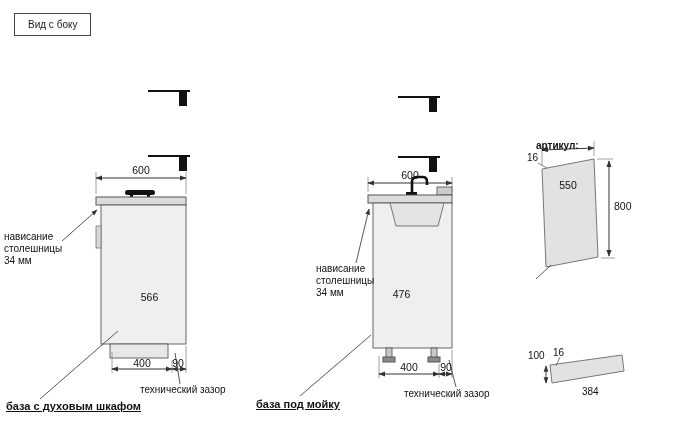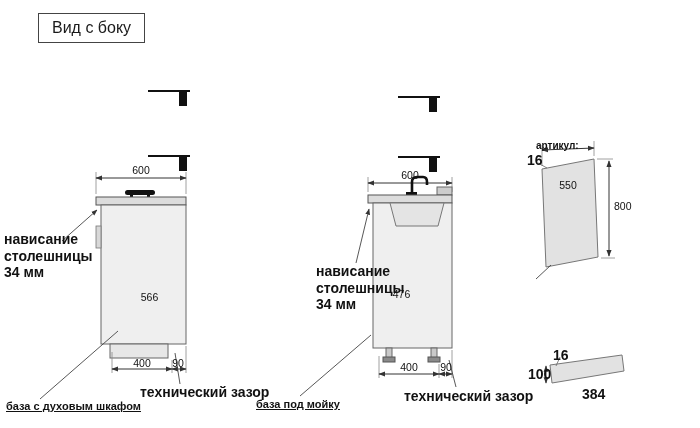--- a/index.html
+++ b/index.html
@@ -2,29 +2,29 @@
 <html style="--accent-red: #cc2b00; --line: #555555; --fill-light: #efefef;"><head>
 <meta charset="utf-8">
 <style>
   * { margin:0; padding:0; box-sizing:border-box; }
   html,body { background:#ffffff; }
   body { font-family:"Liberation Sans", sans-serif; color:#1a1a1a; }
   .canvas { position:relative; width:700px; height:428px; background:#fff; overflow:hidden; }
   .linework { position:absolute; left:0; top:0; }
   .lbl { position:absolute; color:#111; }
   .dim { font-size:10.5px; }
-  .sm  { font-size:14px; line-height:1.18;font-weight:bold; }
+  .sm  { font-size:10px; line-height:1.18; }
   .cap { font-size:11px; font-weight:bold;text-decoration:underline; }
   .ctr { text-align:center; }
   .nowrap { white-space:nowrap; }
   .art { font-size:10px; font-weight:bold; }
   .title-box {
     position:absolute; left:14px; top:13px;
     border:1px solid #444; padding:5px 13px;
-    font-size:16px; background:#fff;margin-left:24px;
+    font-size:10px; background:#fff;
   }
   .note { position:absolute; font-size:9px; line-height:1.32; color:#111; }
   .note .warn { color:var(--accent-red, #cc2b00); font-weight:bold; }
 </style>
 </head>
 <body>
 
 <div class="canvas">
 
   <svg class="linework" width="700" height="428" viewBox="0 0 700 428">
@@ -143,16 +143,16 @@
   <div class="lbl sm nowrap" style="left:404px; top:388px;">технический зазор</div>
   <div class="lbl cap nowrap" style="left:256px; top:398px;">база под мойку</div>
 
   <div class="lbl art nowrap" style="left:536px; top:117px;margin-top:23px;">артикул:</div>
   <div class="lbl dim ctr" style="left:542px; top:144px; width:52px;margin-top:35px;">550</div>
   <div class="lbl sm" style="left:527px; top:152px;">16</div>
   <div class="lbl dim" style="left:614px; top:200px;">800</div>
 
 
   <div class="lbl sm" style="left:553px; top:347px;">16</div>
-  <div class="lbl sm" style="left:528px; top:366px;">100</div>
+  <div class="lbl sm" style="left:528px; top:350px;">100</div>
   <div class="lbl sm" style="left:582px; top:386px;">384</div>
 
 </div>
 
 </body></html>

